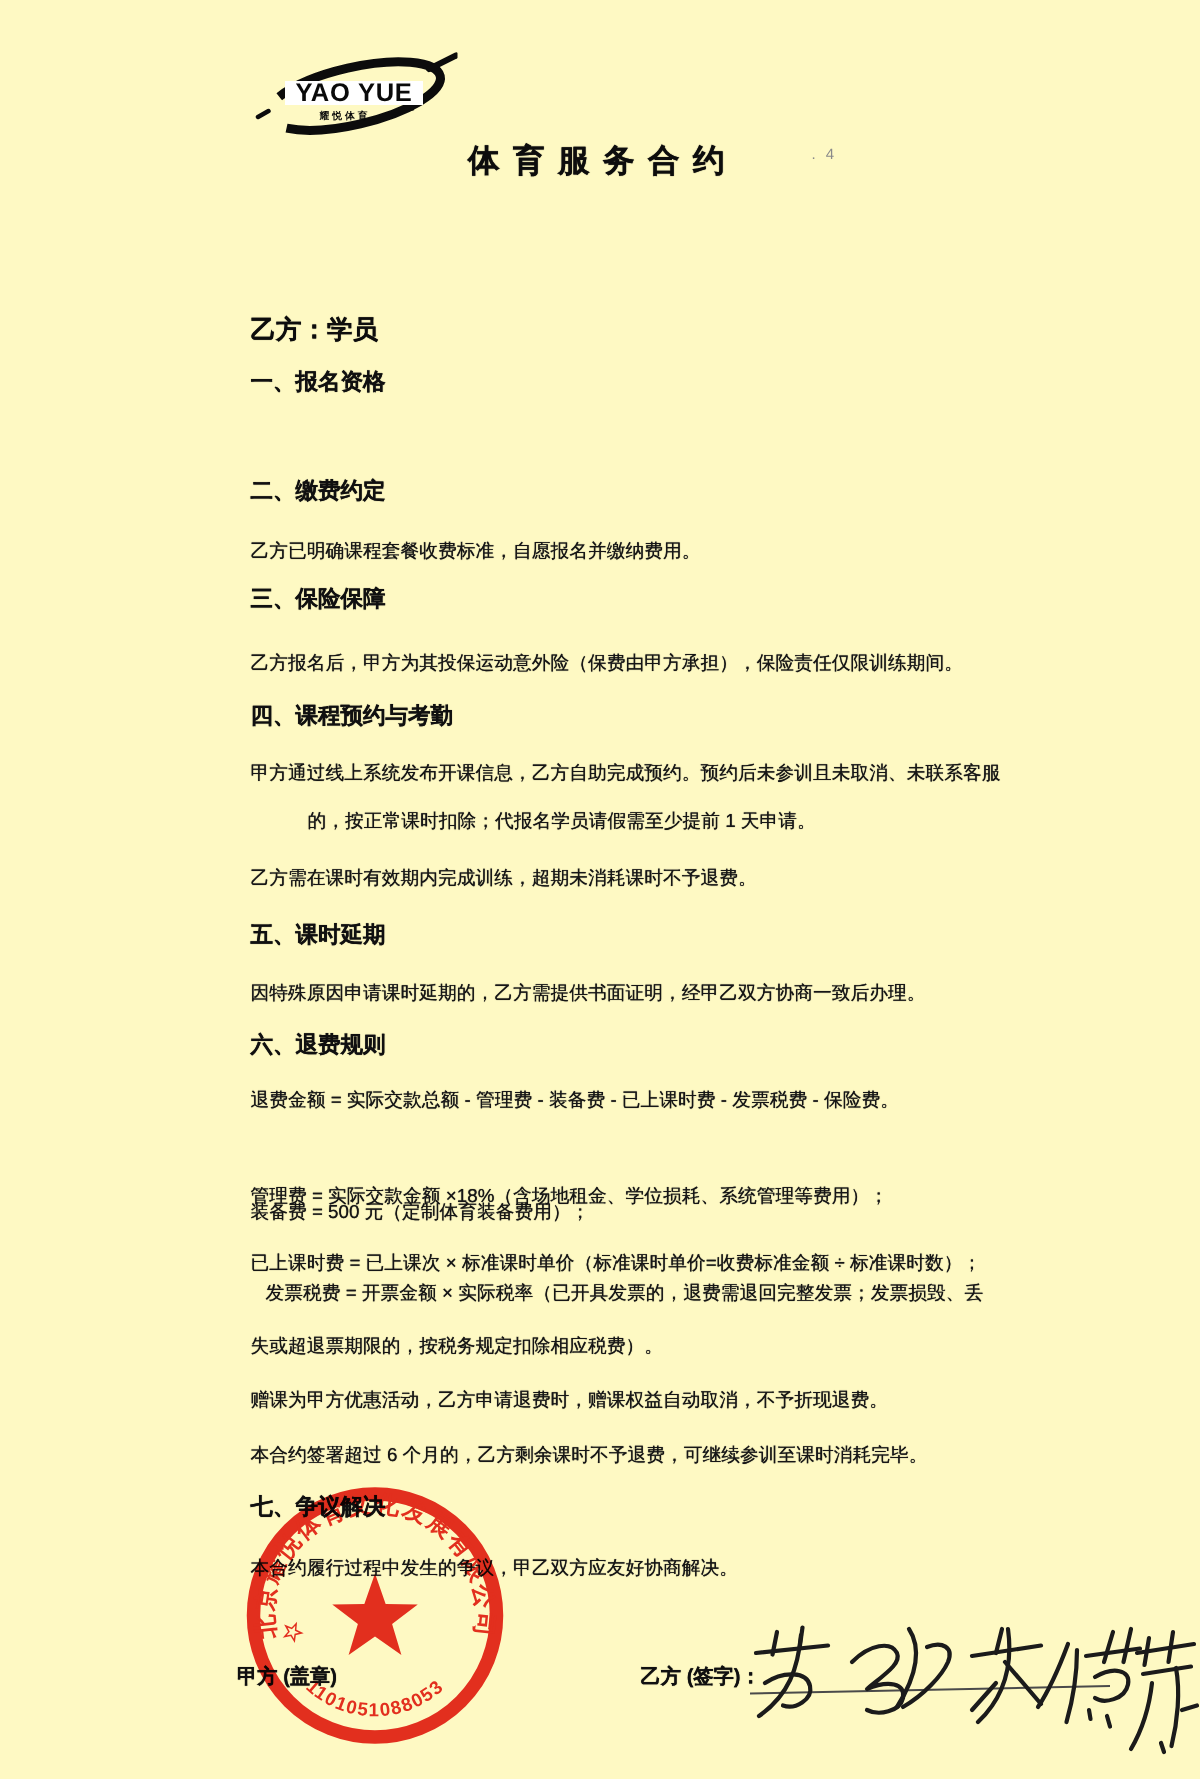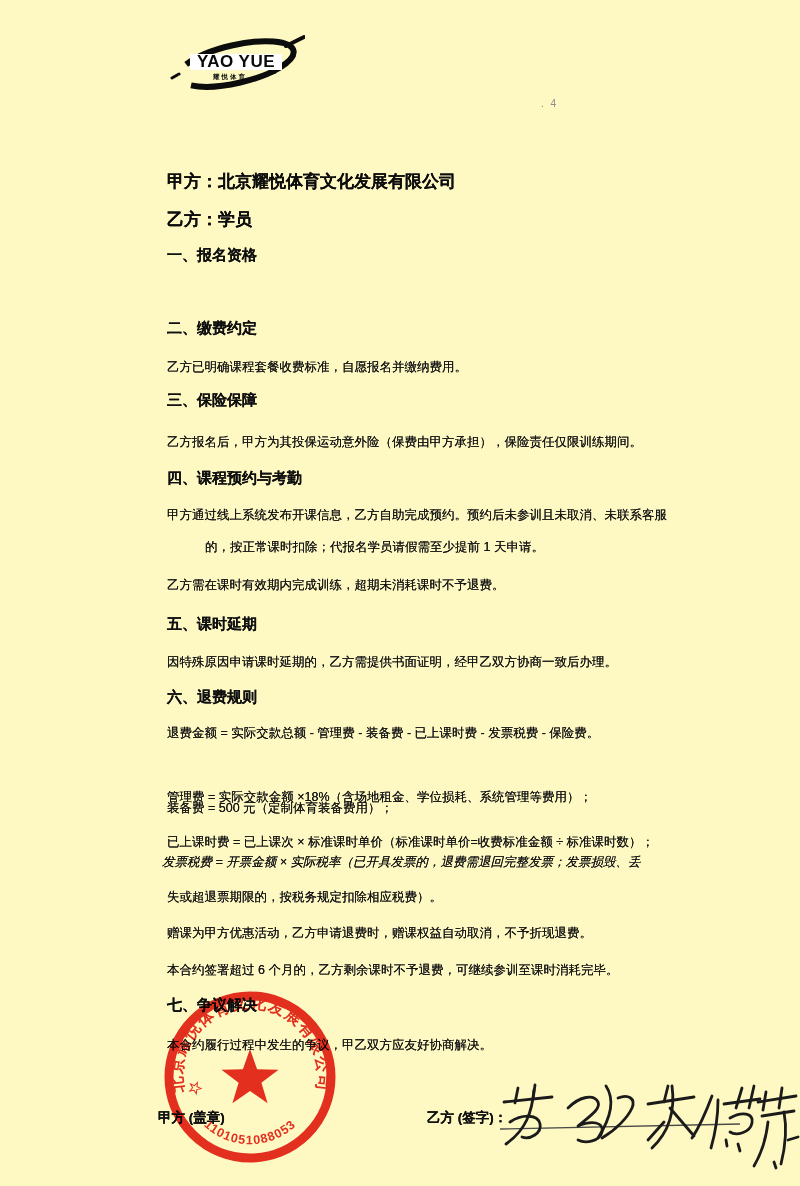--- a/index.html
+++ b/index.html
@@ -51,23 +51,23 @@
       </g>
       <path d="M116,12 L134,3" stroke="#0c0c0c" stroke-width="4" stroke-linecap="round"></path>
       <path d="M9,40 l-7,4" stroke="#0c0c0c" stroke-width="3" stroke-linecap="round"></path>
       <rect x="20" y="20" width="92" height="16" fill="#ffffff"></rect>
       <text x="66" y="33" text-anchor="middle" font-size="17" font-weight="bold" letter-spacing="0.5" fill="#0a0a0a">YAO YUE</text>
       <text x="60" y="45" text-anchor="middle" font-size="6.5" font-weight="bold" letter-spacing="2" fill="#0a0a0a">耀悦体育</text>
       <path d="M92,42 l14,-3" stroke="#0c0c0c" stroke-width="1"></path>
     </svg>
   </div>
 
+  <div class="abs title" style="left:312px;top:93px;">体育服务合约</div>
   <div class="abs artifact" style="left:541px;top:98px;">. 4</div>
 
-  <div class="abs party" style="left:167px;top:170px;">甲方：北京耀悦体育文化发展有限公司</div>
   <div class="abs party" style="left:167px;top:208px;">乙方：学员</div>
 
   <div class="abs heading" style="left:167px;top:245px;">一、报名资格</div>
 
   <div class="abs heading" style="left:167px;top:318px;">二、缴费约定</div>
   <div class="abs p" style="left:167px;top:358px;">乙方已明确课程套餐收费标准，自愿报名并缴纳费用。</div>
 
   <div class="abs heading" style="left:167px;top:390px;">三、保险保障</div>
   <div class="abs p" style="left:167px;top:433px;">乙方报名后，甲方为其投保运动意外险（保费由甲方承担），保险责任仅限训练期间。</div>
 
@@ -77,21 +77,21 @@
   <div class="abs p" style="left:167px;top:576px;">乙方需在课时有效期内完成训练，超期未消耗课时不予退费。</div>
 
   <div class="abs heading" style="left:167px;top:614px;">五、课时延期</div>
   <div class="abs p" style="left:167px;top:653px;">因特殊原因申请课时延期的，乙方需提供书面证明，经甲乙双方协商一致后办理。</div>
 
   <div class="abs heading" style="left:167px;top:687px;">六、退费规则</div>
   <div class="abs p" style="left:167px;top:724px;">退费金额 = 实际交款总额 - 管理费 - 装备费 - 已上课时费 - 发票税费 - 保险费。</div>
   <div class="abs p" style="left:167px;top:788px;">管理费 = 实际交款金额 ×18%（含场地租金、学位损耗、系统管理等费用）；</div>
   <div class="abs p" style="left:167px;top:799px;text-align:right;">装备费 = 500 元（定制体育装备费用）；</div>
   <div class="abs p" style="left:167px;top:833px;">已上课时费 = 已上课次 × 标准课时单价（标准课时单价=收费标准金额 ÷ 标准课时数）；</div>
-  <div class="abs p" style="left:162px;top:853px;font-style:italic;">发票税费 = 开票金额 × 实际税率（已开具发票的，退费需退回完整发票；发票损毁、丢</div>
+  <div class="abs p" style="left:177px;top:853px;">发票税费 = 开票金额 × 实际税率（已开具发票的，退费需退回完整发票；发票损毁、丢</div>
   <div class="abs p" style="left:167px;top:924px;">赠课为甲方优惠活动，乙方申请退费时，赠课权益自动取消，不予折现退费。</div>
   <div class="abs p" style="left:167px;top:888px;">失或超退票期限的，按税务规定扣除相应税费）。</div>
   <div class="abs p" style="left:167px;top:961px;">本合约签署超过 6 个月的，乙方剩余课时不予退费，可继续参训至课时消耗完毕。</div>
 
   <div class="abs heading" style="left:167px;top:995px;">七、争议解决</div>
   <div class="abs p" style="left:167px;top:1036px;">本合约履行过程中发生的争议，甲乙双方应友好协商解决。</div>
 
   <div class="abs sig-label" style="left:158px;top:1109px;">甲方 (盖章)</div>
   <div class="abs sig-label" style="left:427px;top:1109px;">乙方 (签字)：</div>
 

